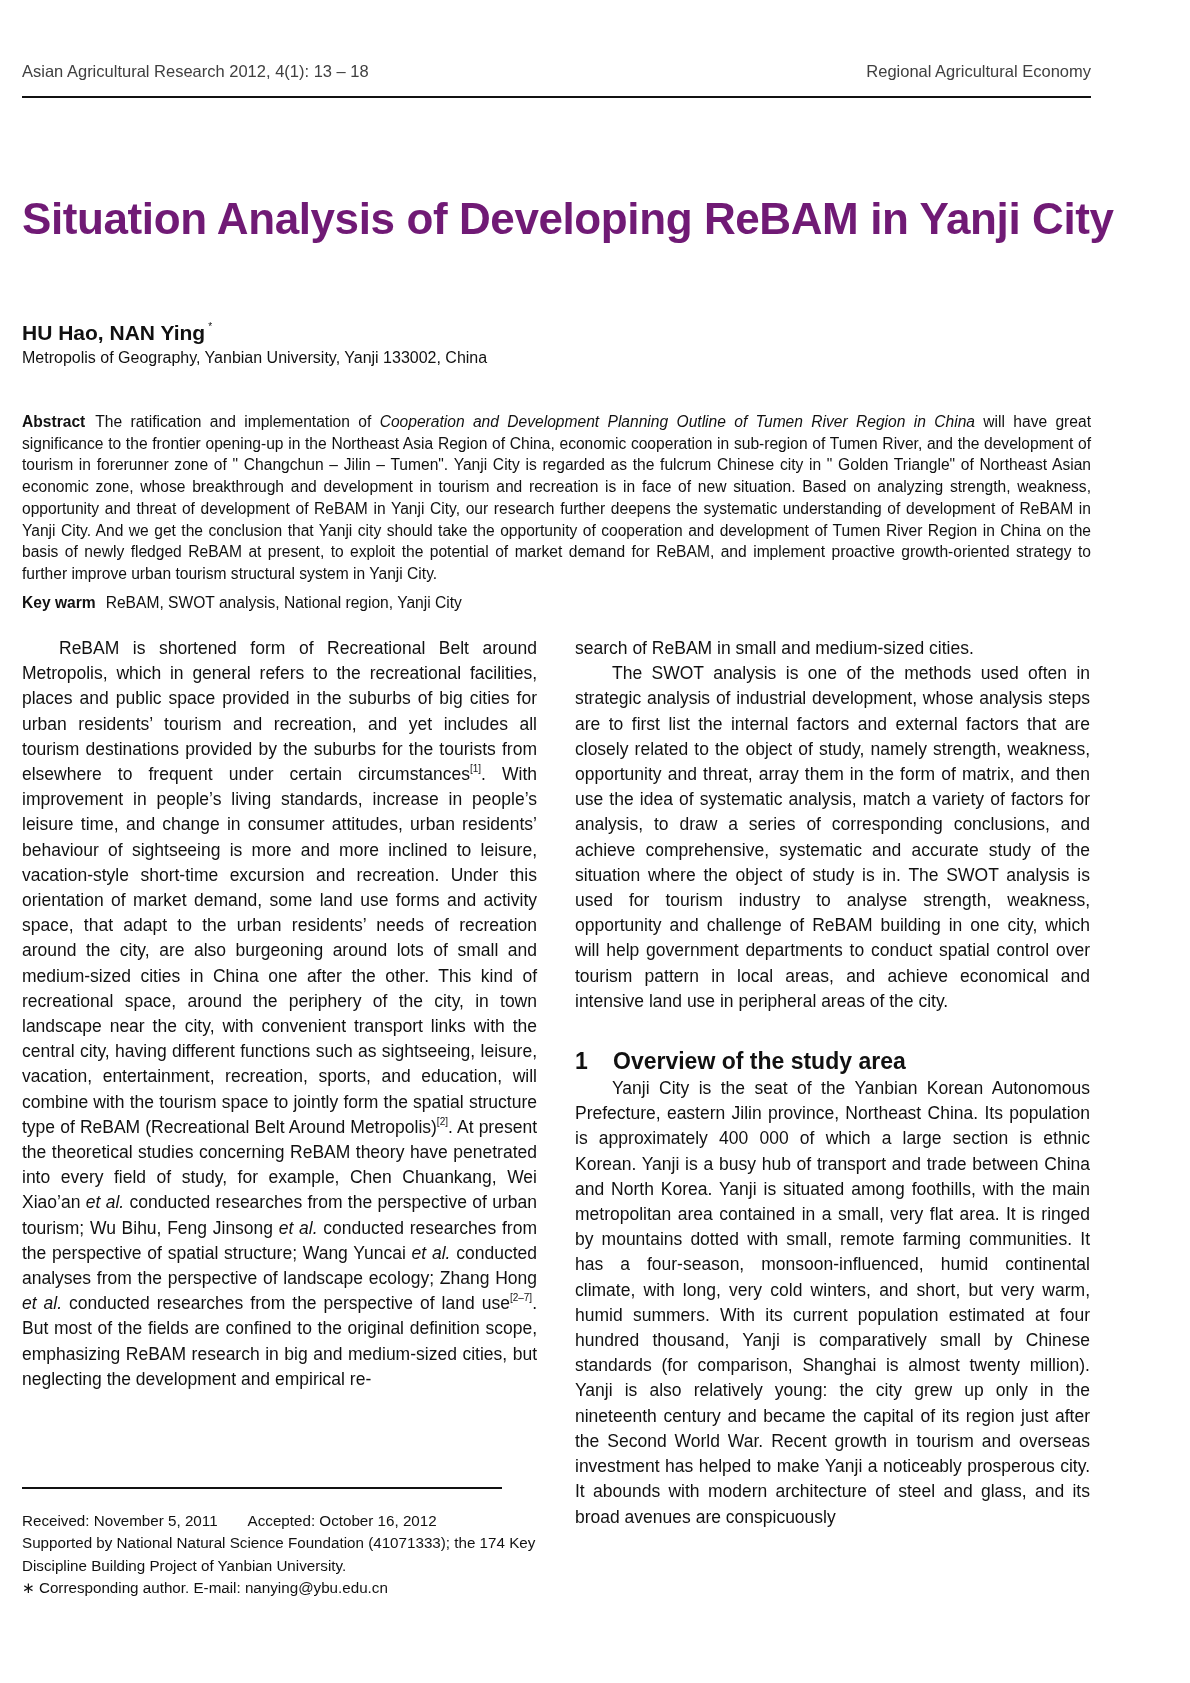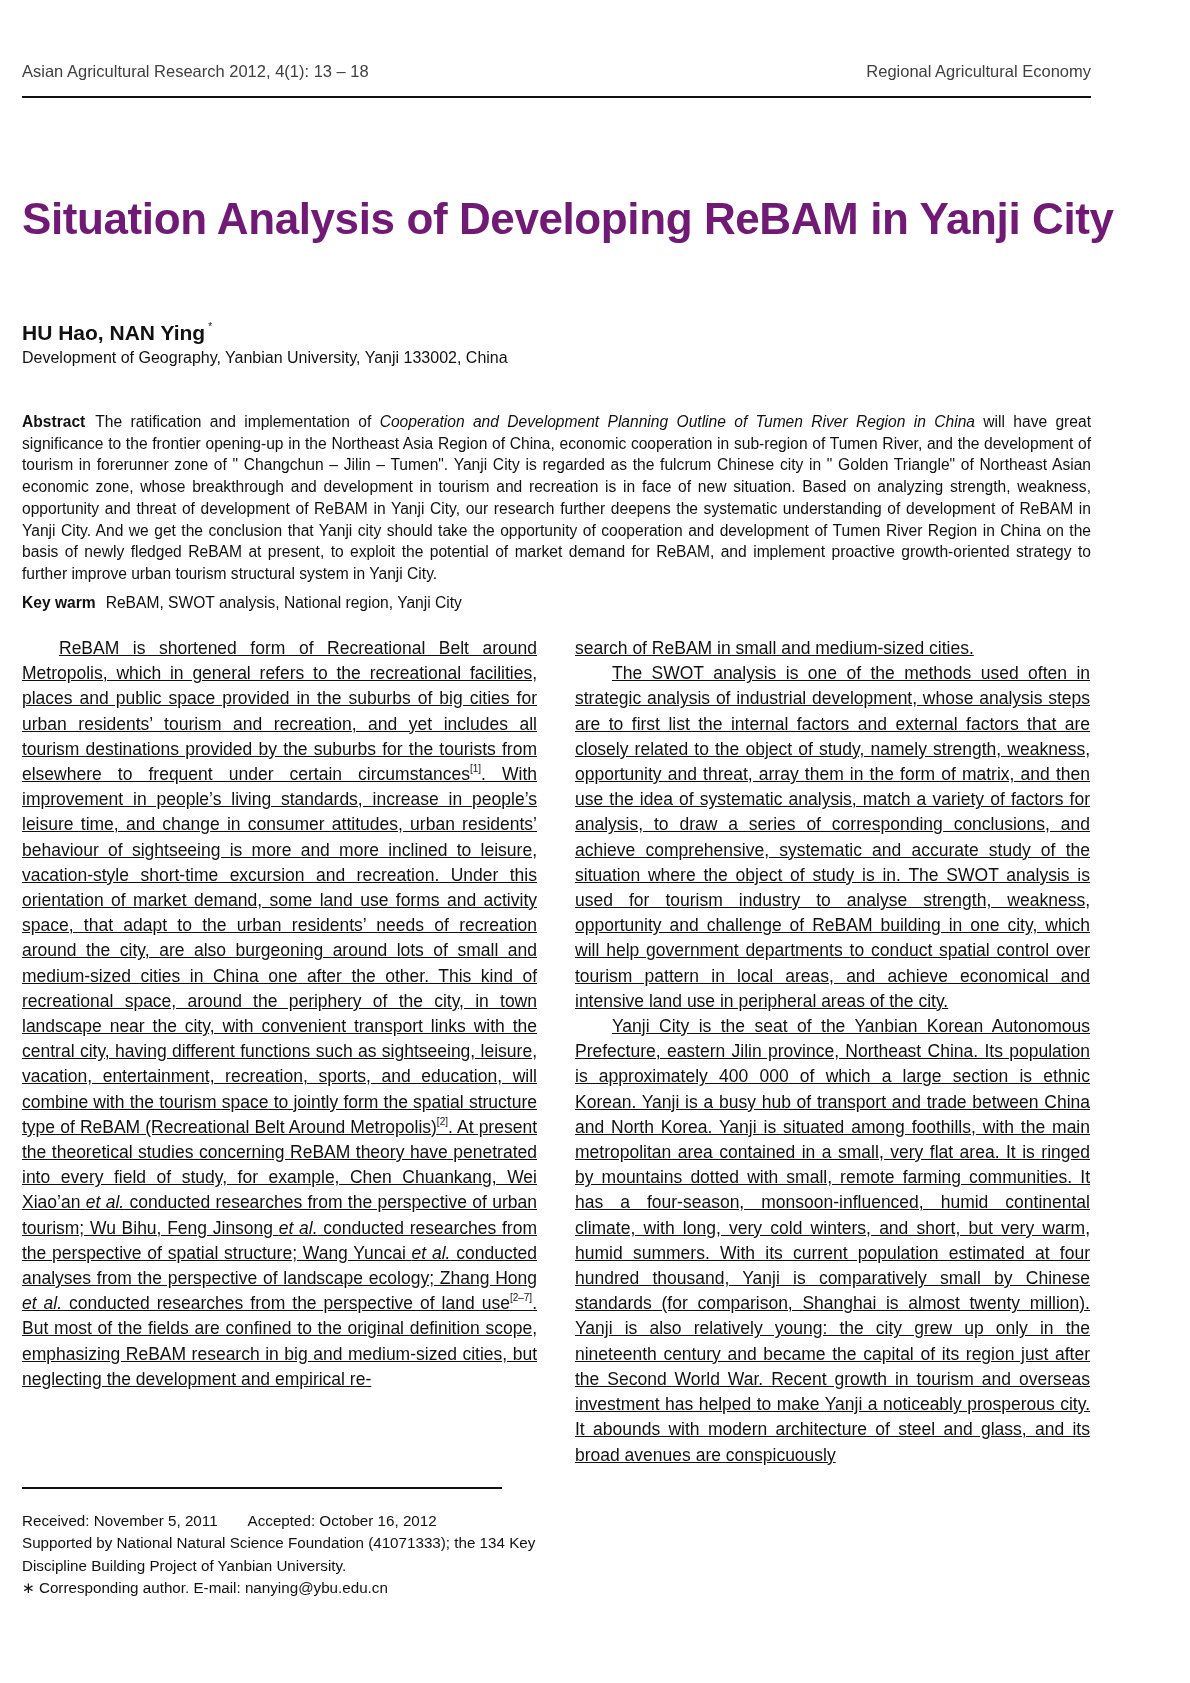--- a/index.html
+++ b/index.html
@@ -33,21 +33,21 @@
     position: absolute; left: 22px; top: 411px; width: 1069px;
     font-size: 15.6px; line-height: 21.7px; text-align: justify; margin: 0;
   }
   .abstract .label, .keywords .label { font-weight: bold; margin-right: 10px; }
   .abstract i { font-style: italic; }
   .keywords {
     position: absolute; left: 22px; top: 594px; font-size: 15.6px; margin: 0;
   }
   .col {
     position: absolute; width: 515px; font-size: 17.5px; line-height: 25.2px;
-    text-align: justify; hyphens: none; text-decoration: underline;
+    text-align: justify; hyphens: none;
   }
   .col-left { left: 22px; top: 636px; }
   .col-right { left: 575px; top: 636px; }
   .col p { margin: 0; }
   .indent { text-indent: 37px; }
   .col sup { font-size: 10px; vertical-align: 8px; line-height: 0; }
   .section-heading {
     font-size: 23px; font-weight: bold; margin: 32px 0 0 0; line-height: 30px;
     text-align: left;
   }
@@ -69,34 +69,35 @@
 <div class="running-head">
   <span>Asian Agricultural Research 2012, 4(1): 13 – 18</span>
   <span>Regional Agricultural Economy</span>
 </div>
 <div class="head-rule"></div>
 
 <h1 class="title">Situation Analysis of Developing ReBAM in Yanji City</h1>
 
 <p class="authors"><span>HU Hao, NAN Ying</span><sup>*</sup></p>
 
-<p class="affiliation">Development of Geography, Yanbian University, Yanji 133002, China</p>
+<p class="affiliation">Metropolis of Geography, Yanbian University, Yanji 133002, China</p>
 
 <p class="abstract"><span class="label">Abstract</span><span>The ratification and implementation of </span><i>Cooperation and Development Planning Outline of Tumen River Region in China</i><span> will have great significance to the frontier opening-up in the Northeast Asia Region of China, economic cooperation in sub-region of Tumen River, and the development of tourism in forerunner zone of " Changchun – Jilin – Tumen". Yanji City is regarded as the fulcrum Chinese city in " Golden Triangle" of Northeast Asian economic zone, whose breakthrough and development in tourism and recreation is in face of new situation. Based on analyzing strength, weakness, opportunity and threat of development of ReBAM in Yanji City, our research further deepens the systematic understanding of development of ReBAM in Yanji City. And we get the conclusion that Yanji city should take the opportunity of cooperation and development of Tumen River Region in China on the basis of newly fledged ReBAM at present, to exploit the potential of market demand for ReBAM, and implement proactive growth-oriented strategy to further improve urban tourism structural system in Yanji City.</span></p>
 
 <p class="keywords"><span class="label">Key warm</span><span>ReBAM, SWOT analysis, National region, Yanji City</span></p>
 
 <div class="col col-left">
   <p class="indent"><span>ReBAM is shortened form of Recreational Belt around Metropolis, which in general refers to the recreational facilities, places and public space provided in the suburbs of big cities for urban residents’ tourism and recreation, and yet includes all tourism destinations provided by the suburbs for the tourists from elsewhere to frequent under certain circumstances</span><sup>[1]</sup><span>. With improvement in people’s living standards, increase in people’s leisure time, and change in consumer attitudes, urban residents’ behaviour of sightseeing is more and more inclined to leisure, vacation-style short-time excursion and recreation. Under this orientation of market demand, some land use forms and activity space, that adapt to the urban residents’ needs of recreation around the city, are also burgeoning around lots of small and medium-sized cities in China one after the other. This kind of recreational space, around the periphery of the city, in town landscape near the city, with convenient transport links with the central city, having different functions such as sightseeing, leisure, vacation, entertainment, recreation, sports, and education, will combine with the tourism space to jointly form the spatial structure type of ReBAM (Recreational Belt Around Metropolis)</span><sup>[2]</sup><span>. At present the theoretical studies concerning ReBAM theory have penetrated into every field of study, for example, Chen Chuankang, Wei Xiao’an </span><i>et al.</i><span> conducted researches from the perspective of urban tourism; Wu Bihu, Feng Jinsong </span><i>et al.</i><span> conducted researches from the perspective of spatial structure; Wang Yuncai </span><i>et al.</i><span> conducted analyses from the perspective of landscape ecology; Zhang Hong </span><i>et al.</i><span> conducted researches from the perspective of land use</span><sup>[2–7]</sup><span>. But most of the fields are confined to the original definition scope, emphasizing ReBAM research in big and medium-sized cities, but neglecting the development and empirical re-</span></p>
 </div>
 
 <div class="col col-right">
   <p>search of ReBAM in small and medium-sized cities.</p>
   <p class="indent">The SWOT analysis is one of the methods used often in strategic analysis of industrial development, whose analysis steps are to first list the internal factors and external factors that are closely related to the object of study, namely strength, weakness, opportunity and threat, array them in the form of matrix, and then use the idea of systematic analysis, match a variety of factors for analysis, to draw a series of corresponding conclusions, and achieve comprehensive, systematic and accurate study of the situation where the object of study is in. The SWOT analysis is used for tourism industry to analyse strength, weakness, opportunity and challenge of ReBAM building in one city, which will help government departments to conduct spatial control over tourism pattern in local areas, and achieve economical and intensive land use in peripheral areas of the city.</p>
+  <h2 class="section-heading"><span class="num">1</span><span>Overview of the study area</span></h2>
   <p class="indent">Yanji City is the seat of the Yanbian Korean Autonomous Prefecture, eastern Jilin province, Northeast China. Its population is approximately 400 000 of which a large section is ethnic Korean. Yanji is a busy hub of transport and trade between China and North Korea. Yanji is situated among foothills, with the main metropolitan area contained in a small, very flat area. It is ringed by mountains dotted with small, remote farming communities. It has a four-season, monsoon-influenced, humid continental climate, with long, very cold winters, and short, but very warm, humid summers. With its current population estimated at four hundred thousand, Yanji is comparatively small by Chinese standards (for comparison, Shanghai is almost twenty million). Yanji is also relatively young: the city grew up only in the nineteenth century and became the capital of its region just after the Second World War. Recent growth in tourism and overseas investment has helped to make Yanji a noticeably prosperous city. It abounds with modern architecture of steel and glass, and its broad avenues are conspicuously</p>
 </div>
 
 <div class="foot-rule"></div>
 <div class="footnotes">
   <p><span>Received: November 5, 2011</span><span class="gap"></span><span>Accepted: October 16, 2012</span></p>
-  <p>Supported by National Natural Science Foundation (41071333); the 134 Key Discipline Building Project of Yanbian University.</p>
+  <p>Supported by National Natural Science Foundation (41071333); the 174 Key Discipline Building Project of Yanbian University.</p>
   <p>∗ Corresponding author. E-mail: nanying@ybu.edu.cn</p>
 </div>
 
 </body></html>

